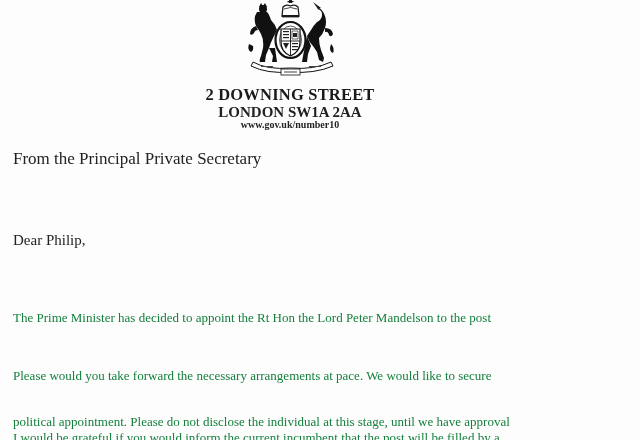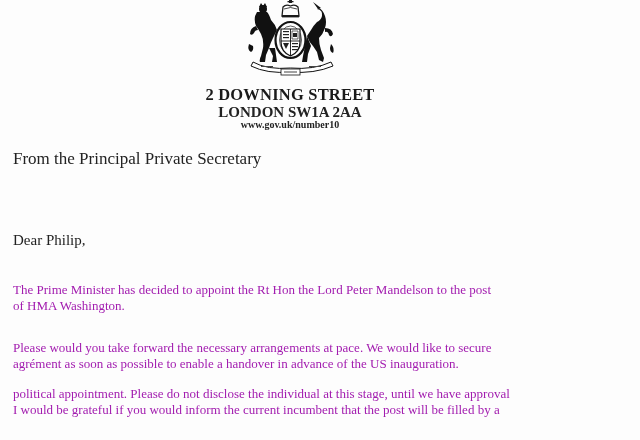--- a/index.html
+++ b/index.html
@@ -60,21 +60,22 @@
       top: 232px;
       font-size: 15px;
       color: #222;
     }
     .para {
       position: absolute;
       left: 13px;
       width: 620px;
       font-size: 13px;
       line-height: 16px;
-      color: #a21caf;
+      color: #15803d;
+      margin-top: 28px;
     }
     .p1 { top: 282px; }
     .p2 { top: 340px; }
     .p3 { top: 386px; }
     .para span { display: block; white-space: nowrap; }
   </style>
 </head>
 <body>
 
 <svg class="crest" viewBox="0 0 90 76" xmlns="http://www.w3.org/2000/svg">
@@ -133,24 +134,22 @@
 <div class="letterhead lh-title">2 DOWNING STREET</div>
 <div class="letterhead lh-address">LONDON SW1A 2AA</div>
 <div class="letterhead lh-url">www.gov.uk/number10</div>
 
 <div class="from-line">From the Principal Private Secretary</div>
 
 <div class="salutation">Dear Philip,</div>
 
 <div class="para p1">
   <span>The Prime Minister has decided to appoint the Rt Hon the Lord Peter Mandelson to the post</span>
-  <span>of HMA Washington.</span>
 </div>
 
 <div class="para p2">
   <span>Please would you take forward the necessary arrangements at pace. We would like to secure</span>
-  <span>agrément as soon as possible to enable a handover in advance of the US inauguration.</span>
 </div>
 
 <div class="para p3">
   <span>political appointment. Please do not disclose the individual at this stage, until we have approval</span>
   <span>I would be grateful if you would inform the current incumbent that the post will be filled by a</span>
 </div>
 
 </body></html>

